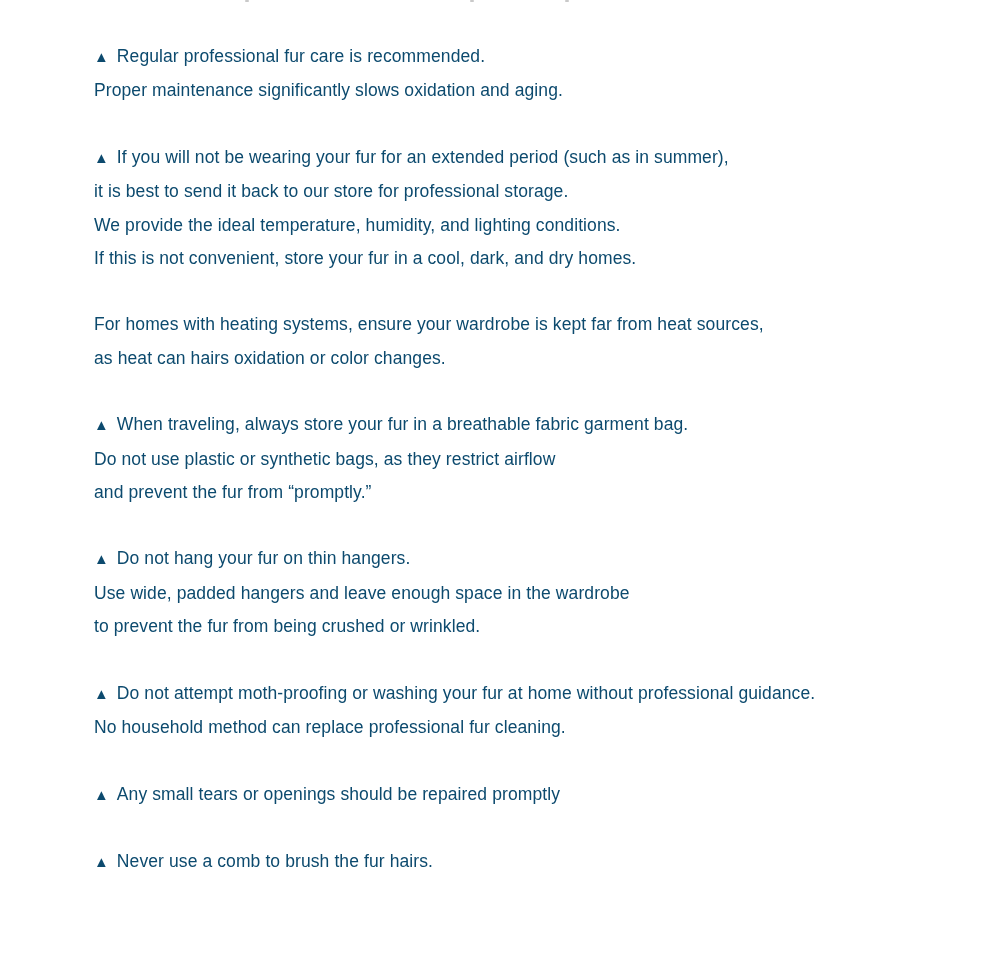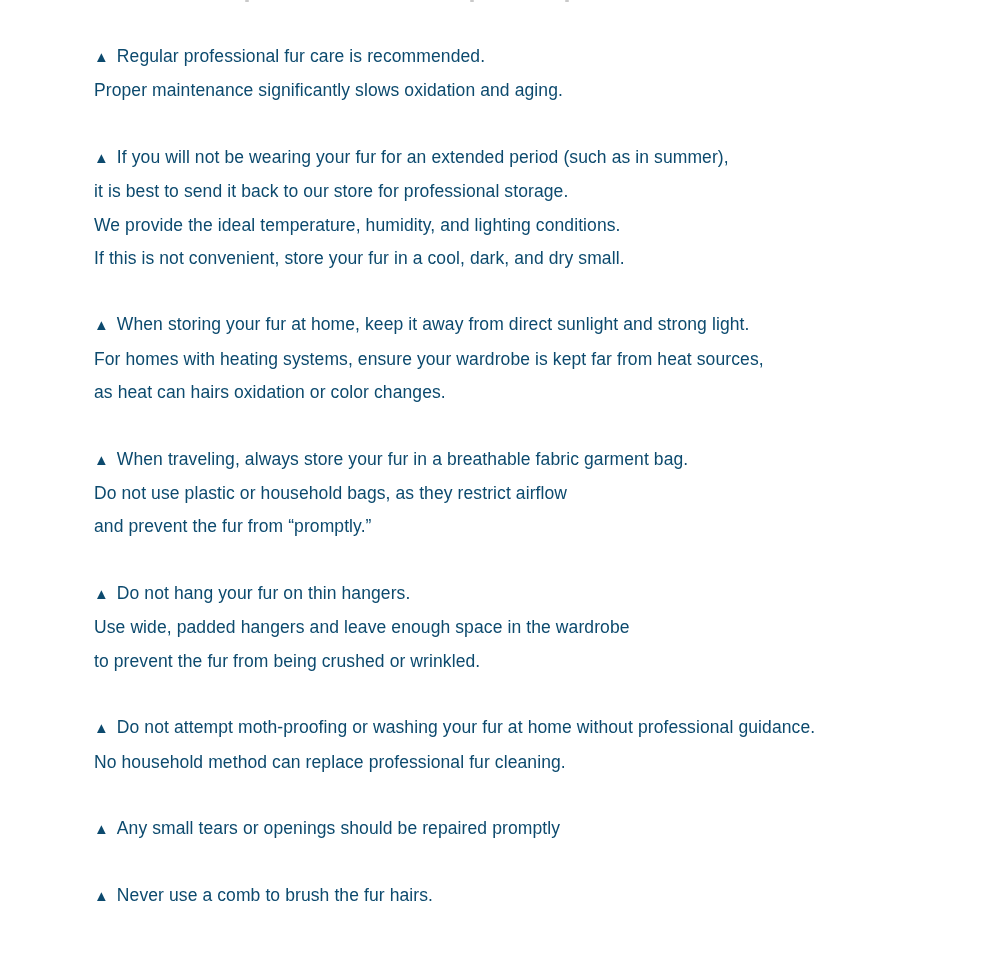--- a/index.html
+++ b/index.html
@@ -62,30 +62,29 @@
     </div>
   <div class="content">
       <div class="section">
         <p class="line"><span class="bullet">▲</span>Regular professional fur care is recommended.</p>
         <p class="line">Proper maintenance significantly slows oxidation and aging.</p>
       </div>
       <div class="section">
         <p class="line"><span class="bullet">▲</span>If you will not be wearing your fur for an extended period (such as in summer),</p>
         <p class="line">it is best to send it back to our store for professional storage.</p>
         <p class="line">We provide the ideal temperature, humidity, and lighting conditions.</p>
-        <p class="line">If this is not convenient, store your fur in a cool, dark, and dry small.</p>
+        <p class="line">If this is not convenient, store your fur in a cool, dark, and dry homes.</p>
       </div>
       <div class="section">
-        <p class="line"><span class="bullet">▲</span>When storing your fur at home, keep it away from direct sunlight and strong light.</p>
         <p class="line">For homes with heating systems, ensure your wardrobe is kept far from heat sources,</p>
         <p class="line">as heat can hairs oxidation or color changes.</p>
       </div>
       <div class="section">
         <p class="line"><span class="bullet">▲</span>When traveling, always store your fur in a breathable fabric garment bag.</p>
-        <p class="line">Do not use plastic or household bags, as they restrict airflow</p>
+        <p class="line">Do not use plastic or synthetic bags, as they restrict airflow</p>
         <p class="line">and prevent the fur from “promptly.”</p>
       </div>
       <div class="section">
         <p class="line"><span class="bullet">▲</span>Do not hang your fur on thin hangers.</p>
         <p class="line">Use wide, padded hangers and leave enough space in the wardrobe</p>
         <p class="line">to prevent the fur from being crushed or wrinkled.</p>
       </div>
       <div class="section">
         <p class="line"><span class="bullet">▲</span>Do not attempt moth-proofing or washing your fur at home without professional guidance.</p>
         <p class="line">No household method can replace professional fur cleaning.</p>

